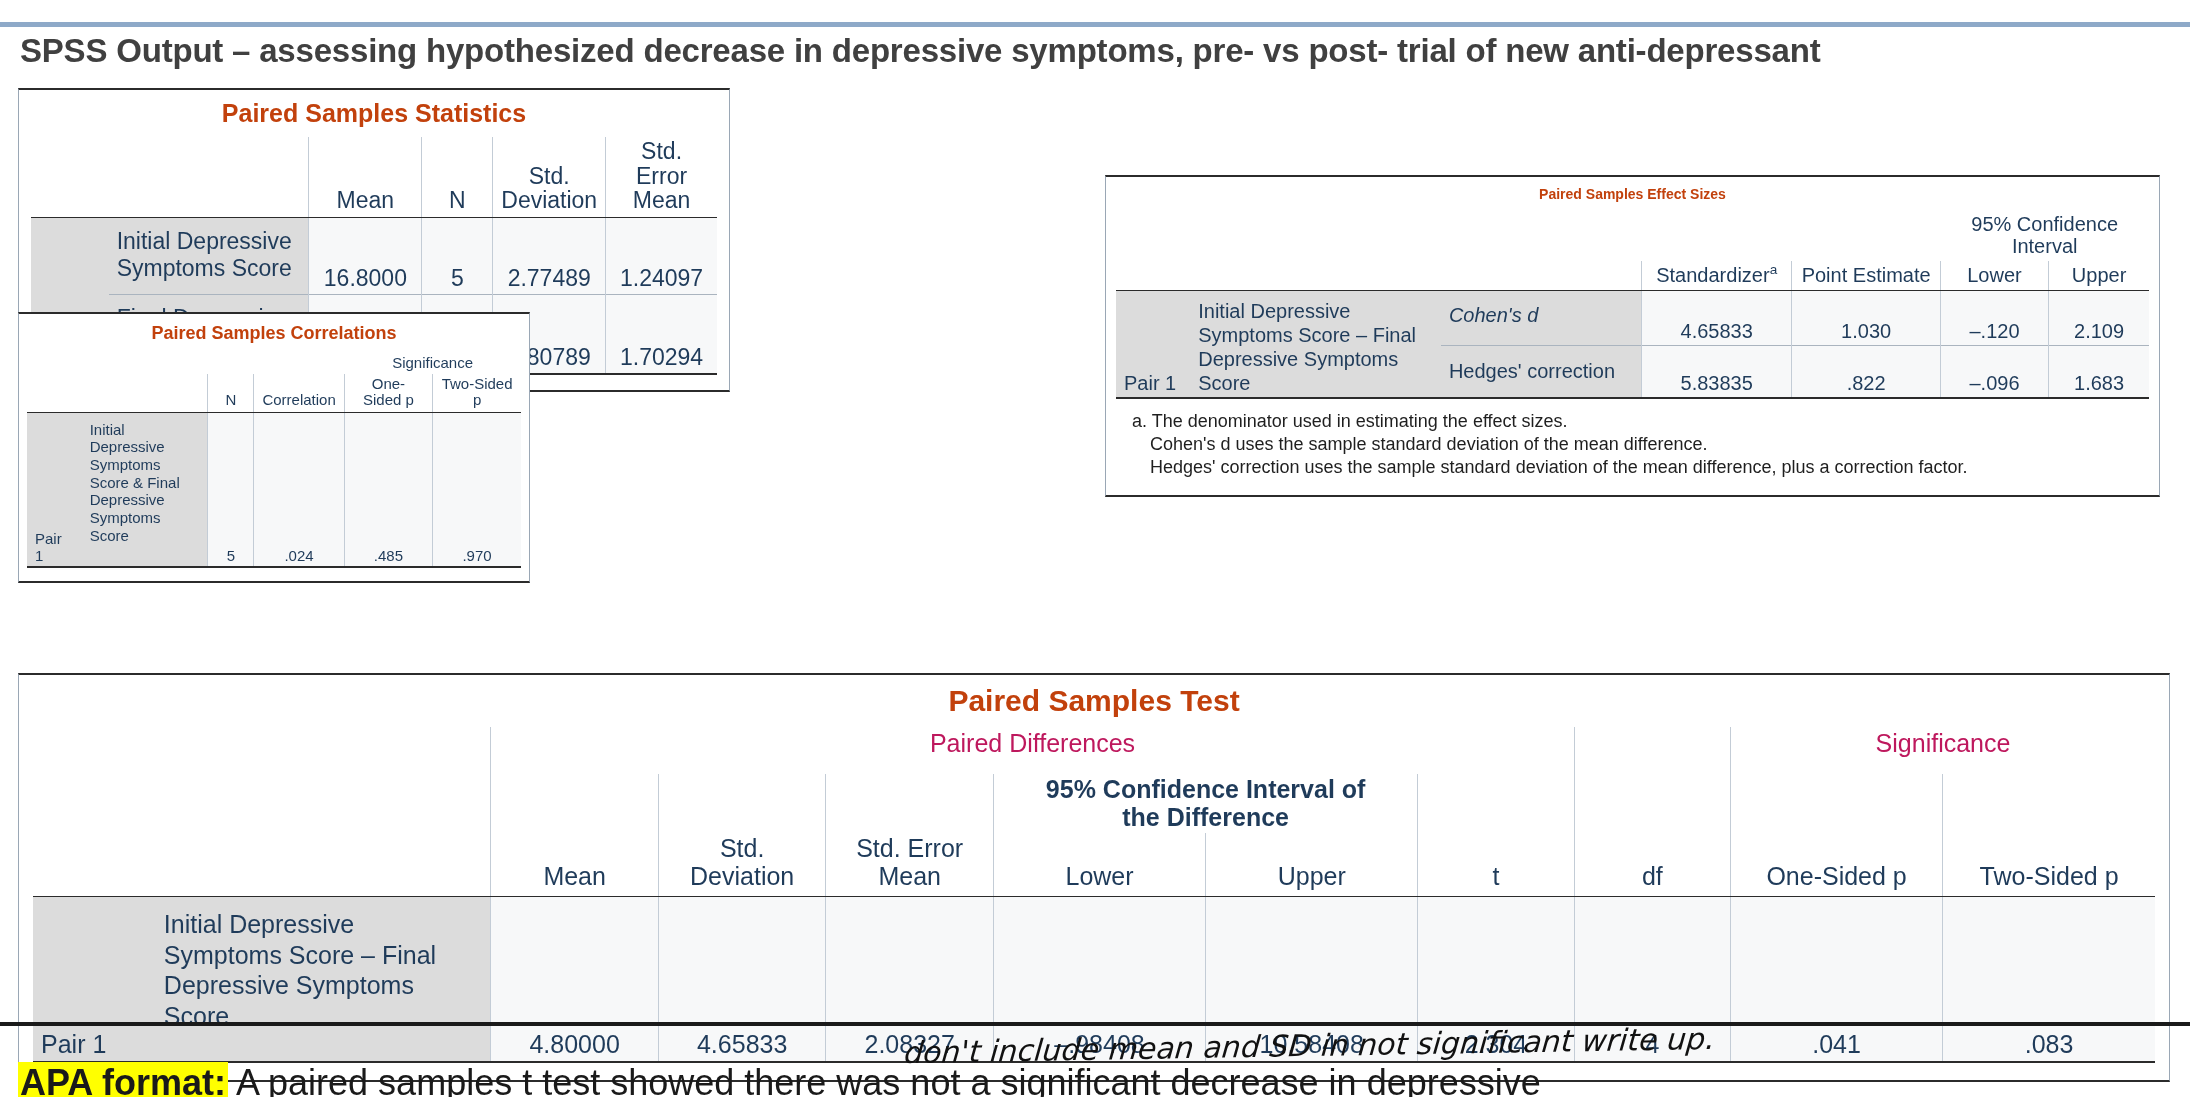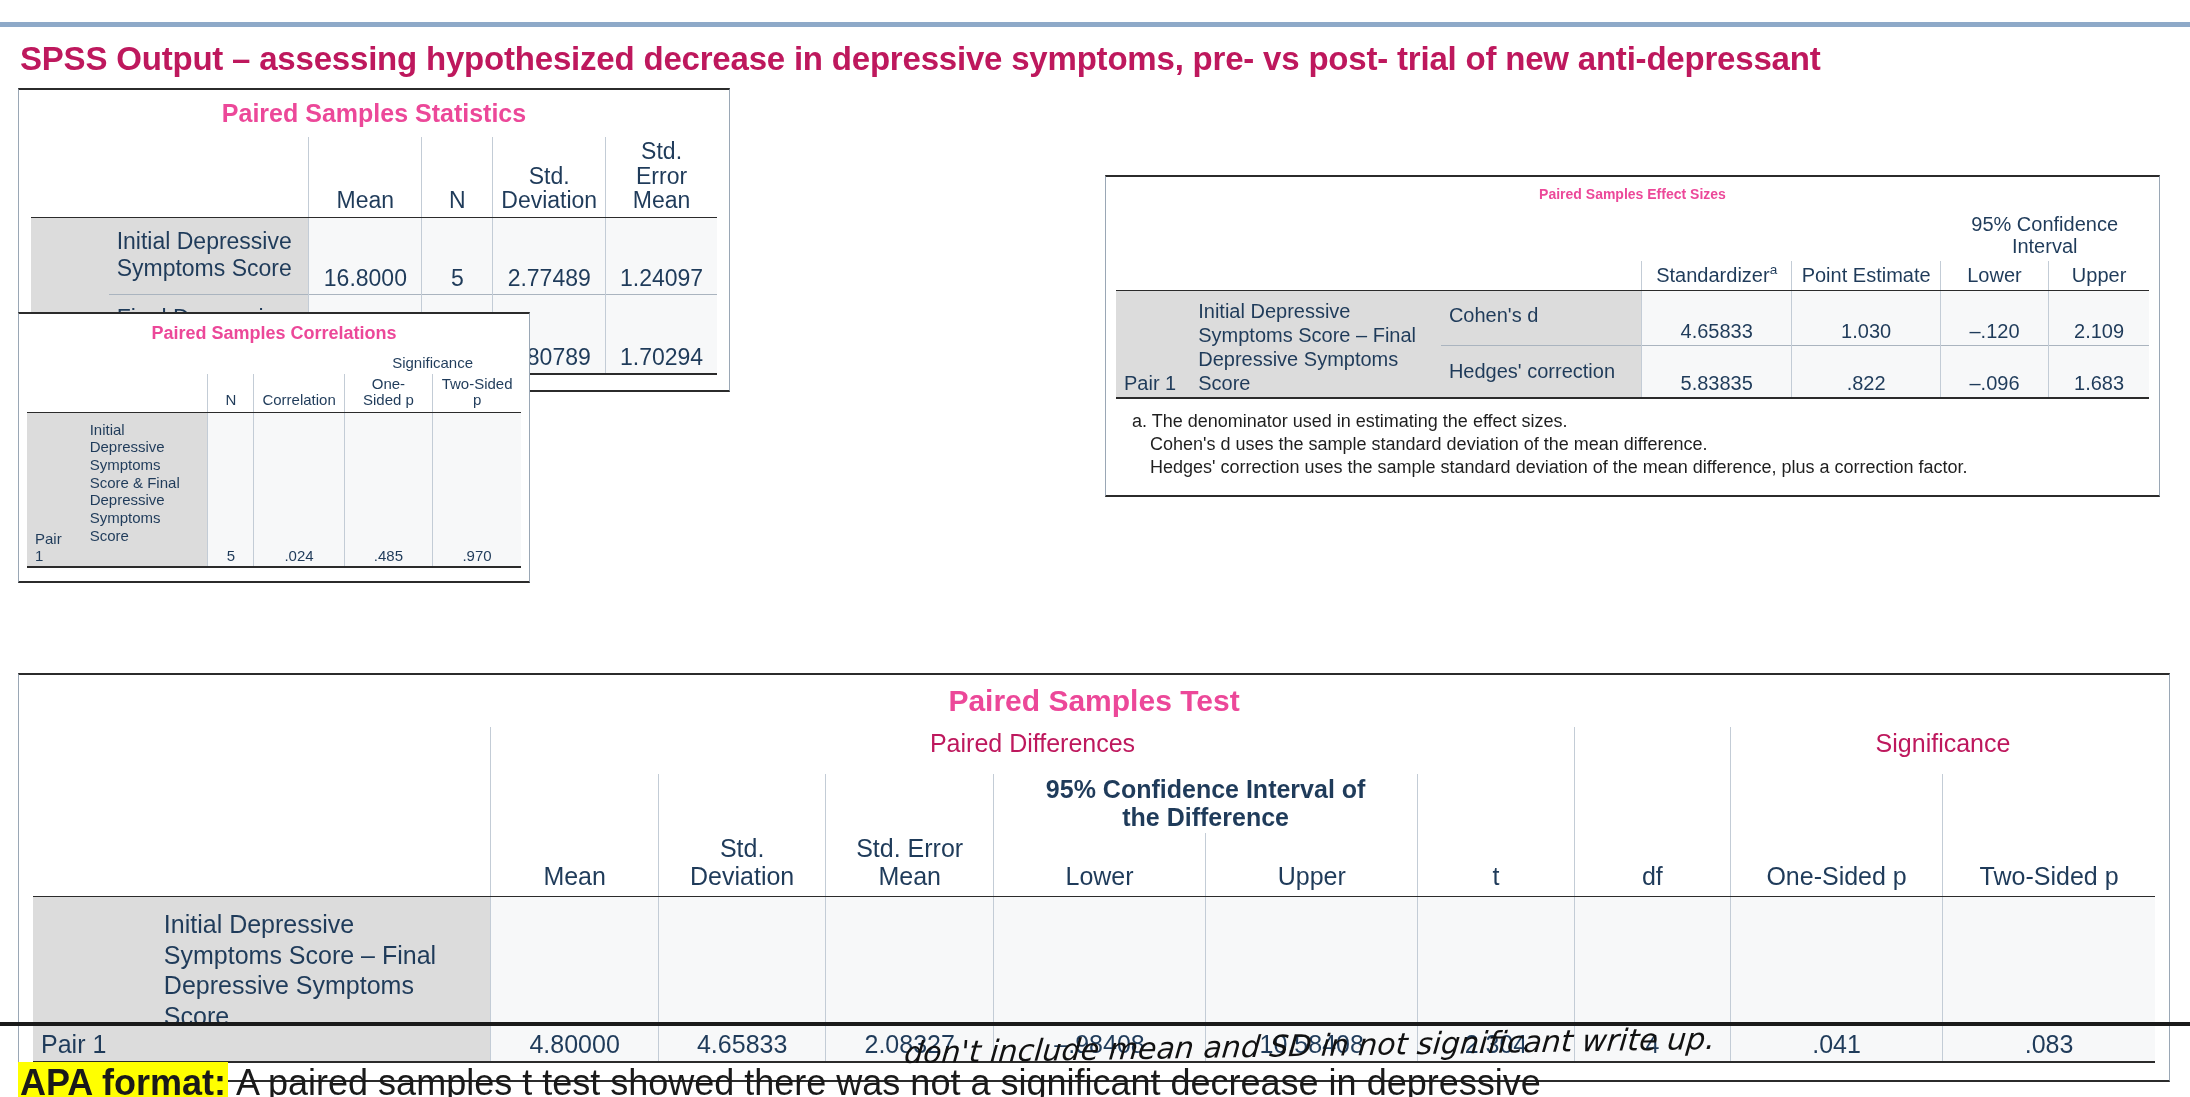--- a/index.html
+++ b/index.html
@@ -13,22 +13,22 @@
   .page { position: relative; width: 2190px; height: 1097px; background:#fff; }
 
   
   .top-rule {
     position:absolute; left:0; top:22px; width:2190px; height:5px;
     background:#8ea9c8;
   }
 
   
   .slide-title {
-    position:absolute; left:20px; top:40px; width:2170px;
-    font-size:33px; font-weight:bold; color:#be185d;
+    position:absolute; left:20px; top:32px; width:2170px;
+    font-size:33px; font-weight:bold; color:#404040;
     letter-spacing:-0.2px; white-space:nowrap;
     font-family:"Liberation Sans", sans-serif;
   }
 
   
   .spss { position:absolute; background:#fff; }
   .spss .frame {
     border-top:2px solid #2b2b2b;
     border-bottom:2px solid #2b2b2b;
     border-left:1px solid #9aa7b5;
@@ -37,21 +37,21 @@
   }
   .spss table { border-collapse:collapse; width:100%; }
   .spss td, .spss th {
     font-family:"Liberation Sans", sans-serif;
     color:#1f3b5a;
     font-weight:normal;
     vertical-align:bottom;
     padding:2px 8px;
   }
   .tbl-title {
-    text-align:center; font-weight:bold; color:#ec4899;
+    text-align:center; font-weight:bold; color:#c2410c;
     padding:9px 0 9px 0;
   }
   .hdr { text-align:center; color:#2e5575; }
   .hdr-b { border-bottom:1.5px solid #2b2b2b; }
   .vl { border-left:1px solid #c3ccd6; }
   .num { text-align:right; }
   .lbl { color:#2e5575; }
   .rowlabel-cell { background:#dcdcdc; color:#2e5575; vertical-align:top; }
   .body-cell { background:#f7f8f9; vertical-align:top;text-align:center; }
   .rowsep { border-top:1px solid #aab4bf; }
@@ -268,21 +268,21 @@
           <td class="hdr hdr-b vl">Upper</td>
         </tr>
         <tr>
           <td class="rowlabel-cell lbl" rowspan="2" style="padding-top:8px;">Pair 1</td>
           <td class="rowlabel-cell lbl" rowspan="2" style="padding-top:8px;line-height:1.2;">
             <span>Initial Depressive</span><br>
             <span>Symptoms Score – Final</span><br>
             <span>Depressive Symptoms</span><br>
             <span>Score</span>
           </td>
-          <td class="rowlabel-cell lbl" style="padding-top:8px;padding-bottom:18px;">Cohen's d</td>
+          <td class="rowlabel-cell lbl" style="padding-top:8px;padding-bottom:18px;font-style:italic;">Cohen's d</td>
           <td class="body-cell num vl" style="padding-top:8px;">4.65833</td>
           <td class="body-cell num vl" style="padding-top:8px;">1.030</td>
           <td class="body-cell num vl" style="padding-top:8px;">–.120</td>
           <td class="body-cell num vl" style="padding-top:8px;">2.109</td>
         </tr>
         <tr>
           <td class="rowlabel-cell lbl rowsep" style="padding-top:8px;padding-bottom:14px;">Hedges' correction</td>
           <td class="body-cell num vl rowsep" style="padding-top:8px;">5.83835</td>
           <td class="body-cell num vl rowsep" style="padding-top:8px;">.822</td>
           <td class="body-cell num vl rowsep" style="padding-top:8px;">–.096</td>

